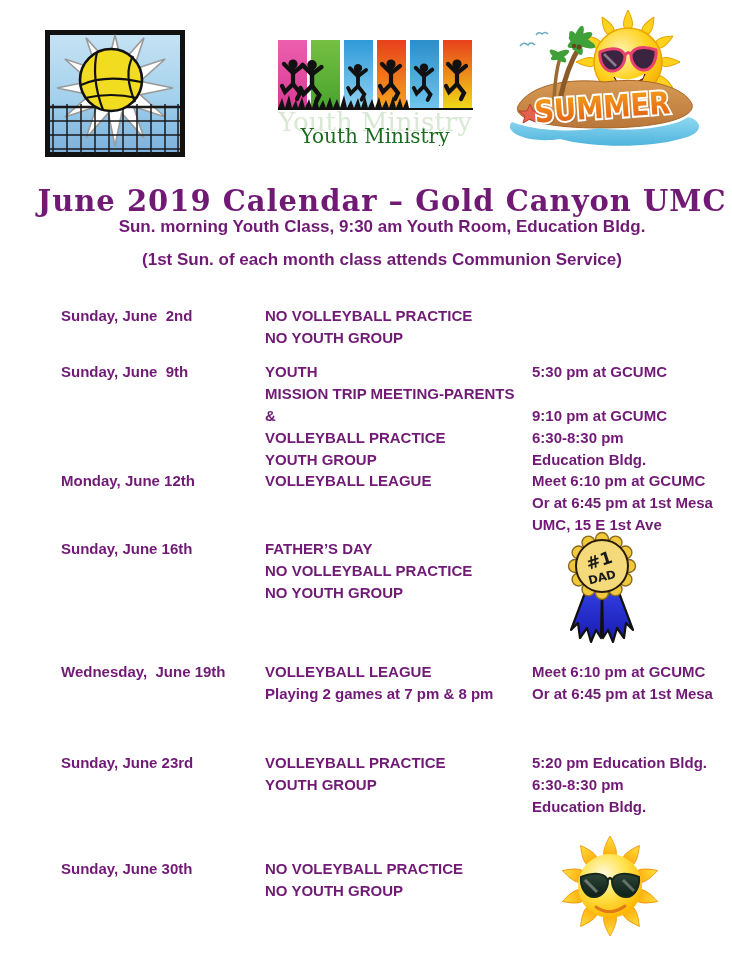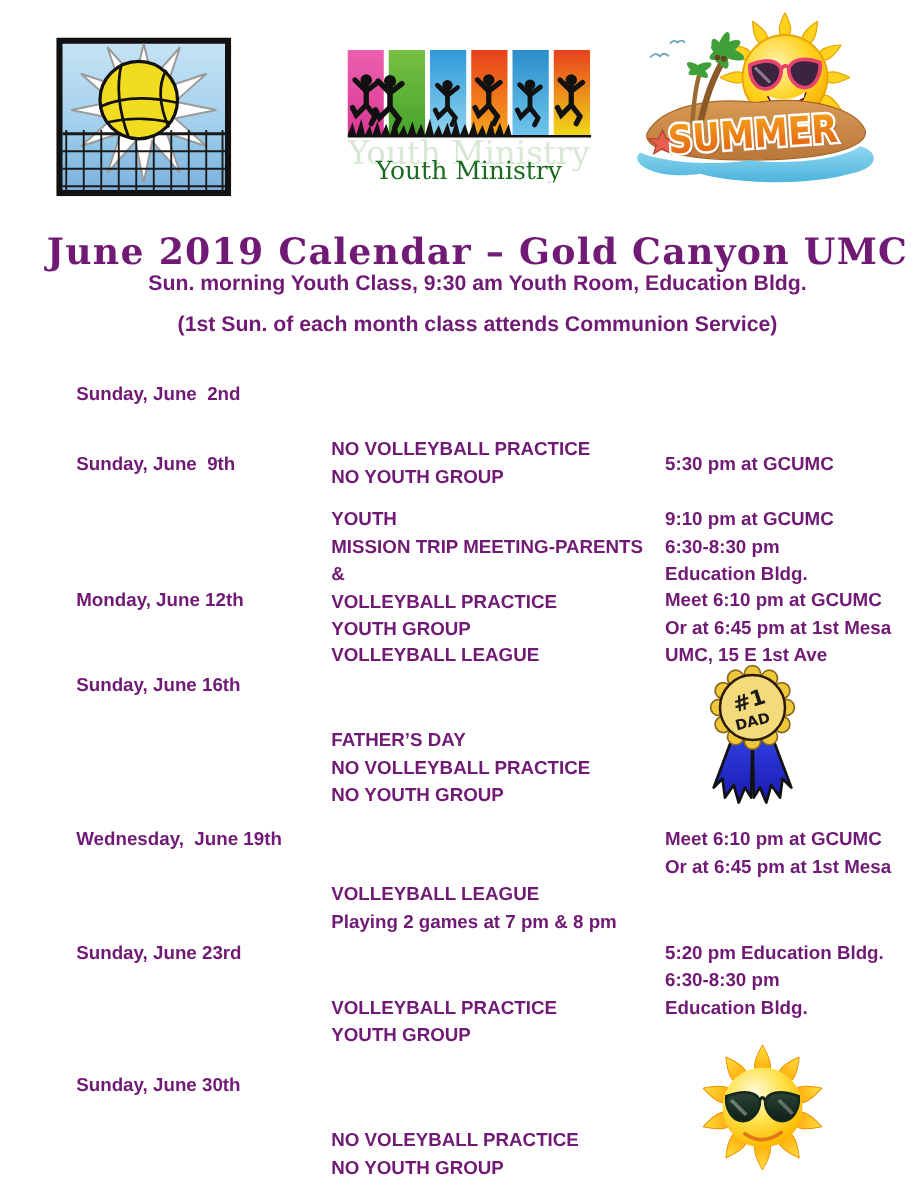--- a/index.html
+++ b/index.html
@@ -7,21 +7,21 @@
         font-family:"Liberation Sans",sans-serif;color:#701a75;overflow:hidden;padding-left:32px;}
   .fig{position:absolute;}
   .fig svg{display:block;width:100%;height:100%;}
   .title{position:absolute;top:160px;left:0;width:100%;text-align:center;
          font-family:"DejaVu Serif",serif;font-weight:700;font-size:29px;letter-spacing:1px;margin-top:24px;}
   .sub{position:absolute;left:0;width:100%;text-align:center;font-weight:700;font-size:17px;}
   .sub1{top:217px}
   .sub2{top:250px}
   .entry{position:absolute;left:0;width:732px;font-weight:700;font-size:15px;line-height:22px;}
   .entry .date{position:absolute;left:61px;top:0;width:212px;white-space:pre;}
-  .entry .events{position:absolute;left:265px;top:0;width:250px;margin-top:44px;}
+  .entry .events{position:absolute;left:265px;top:0;width:250px;}
   .entry .times{position:absolute;left:532px;top:0;width:208px;}
   .entry:nth-of-type(1){top:305px}
   .entry:nth-of-type(2){top:361px}
   .entry:nth-of-type(3){top:470px}
   .entry:nth-of-type(4){top:538px}
   .entry:nth-of-type(5){top:661px}
   .entry:nth-of-type(6){top:752px}
   .entry:nth-of-type(7){top:858px}
   .fig-volleyball{left:45px;top:30px;width:140px;height:127px;}
   .fig-logo{left:278px;top:40px;width:195px;height:106px;}

